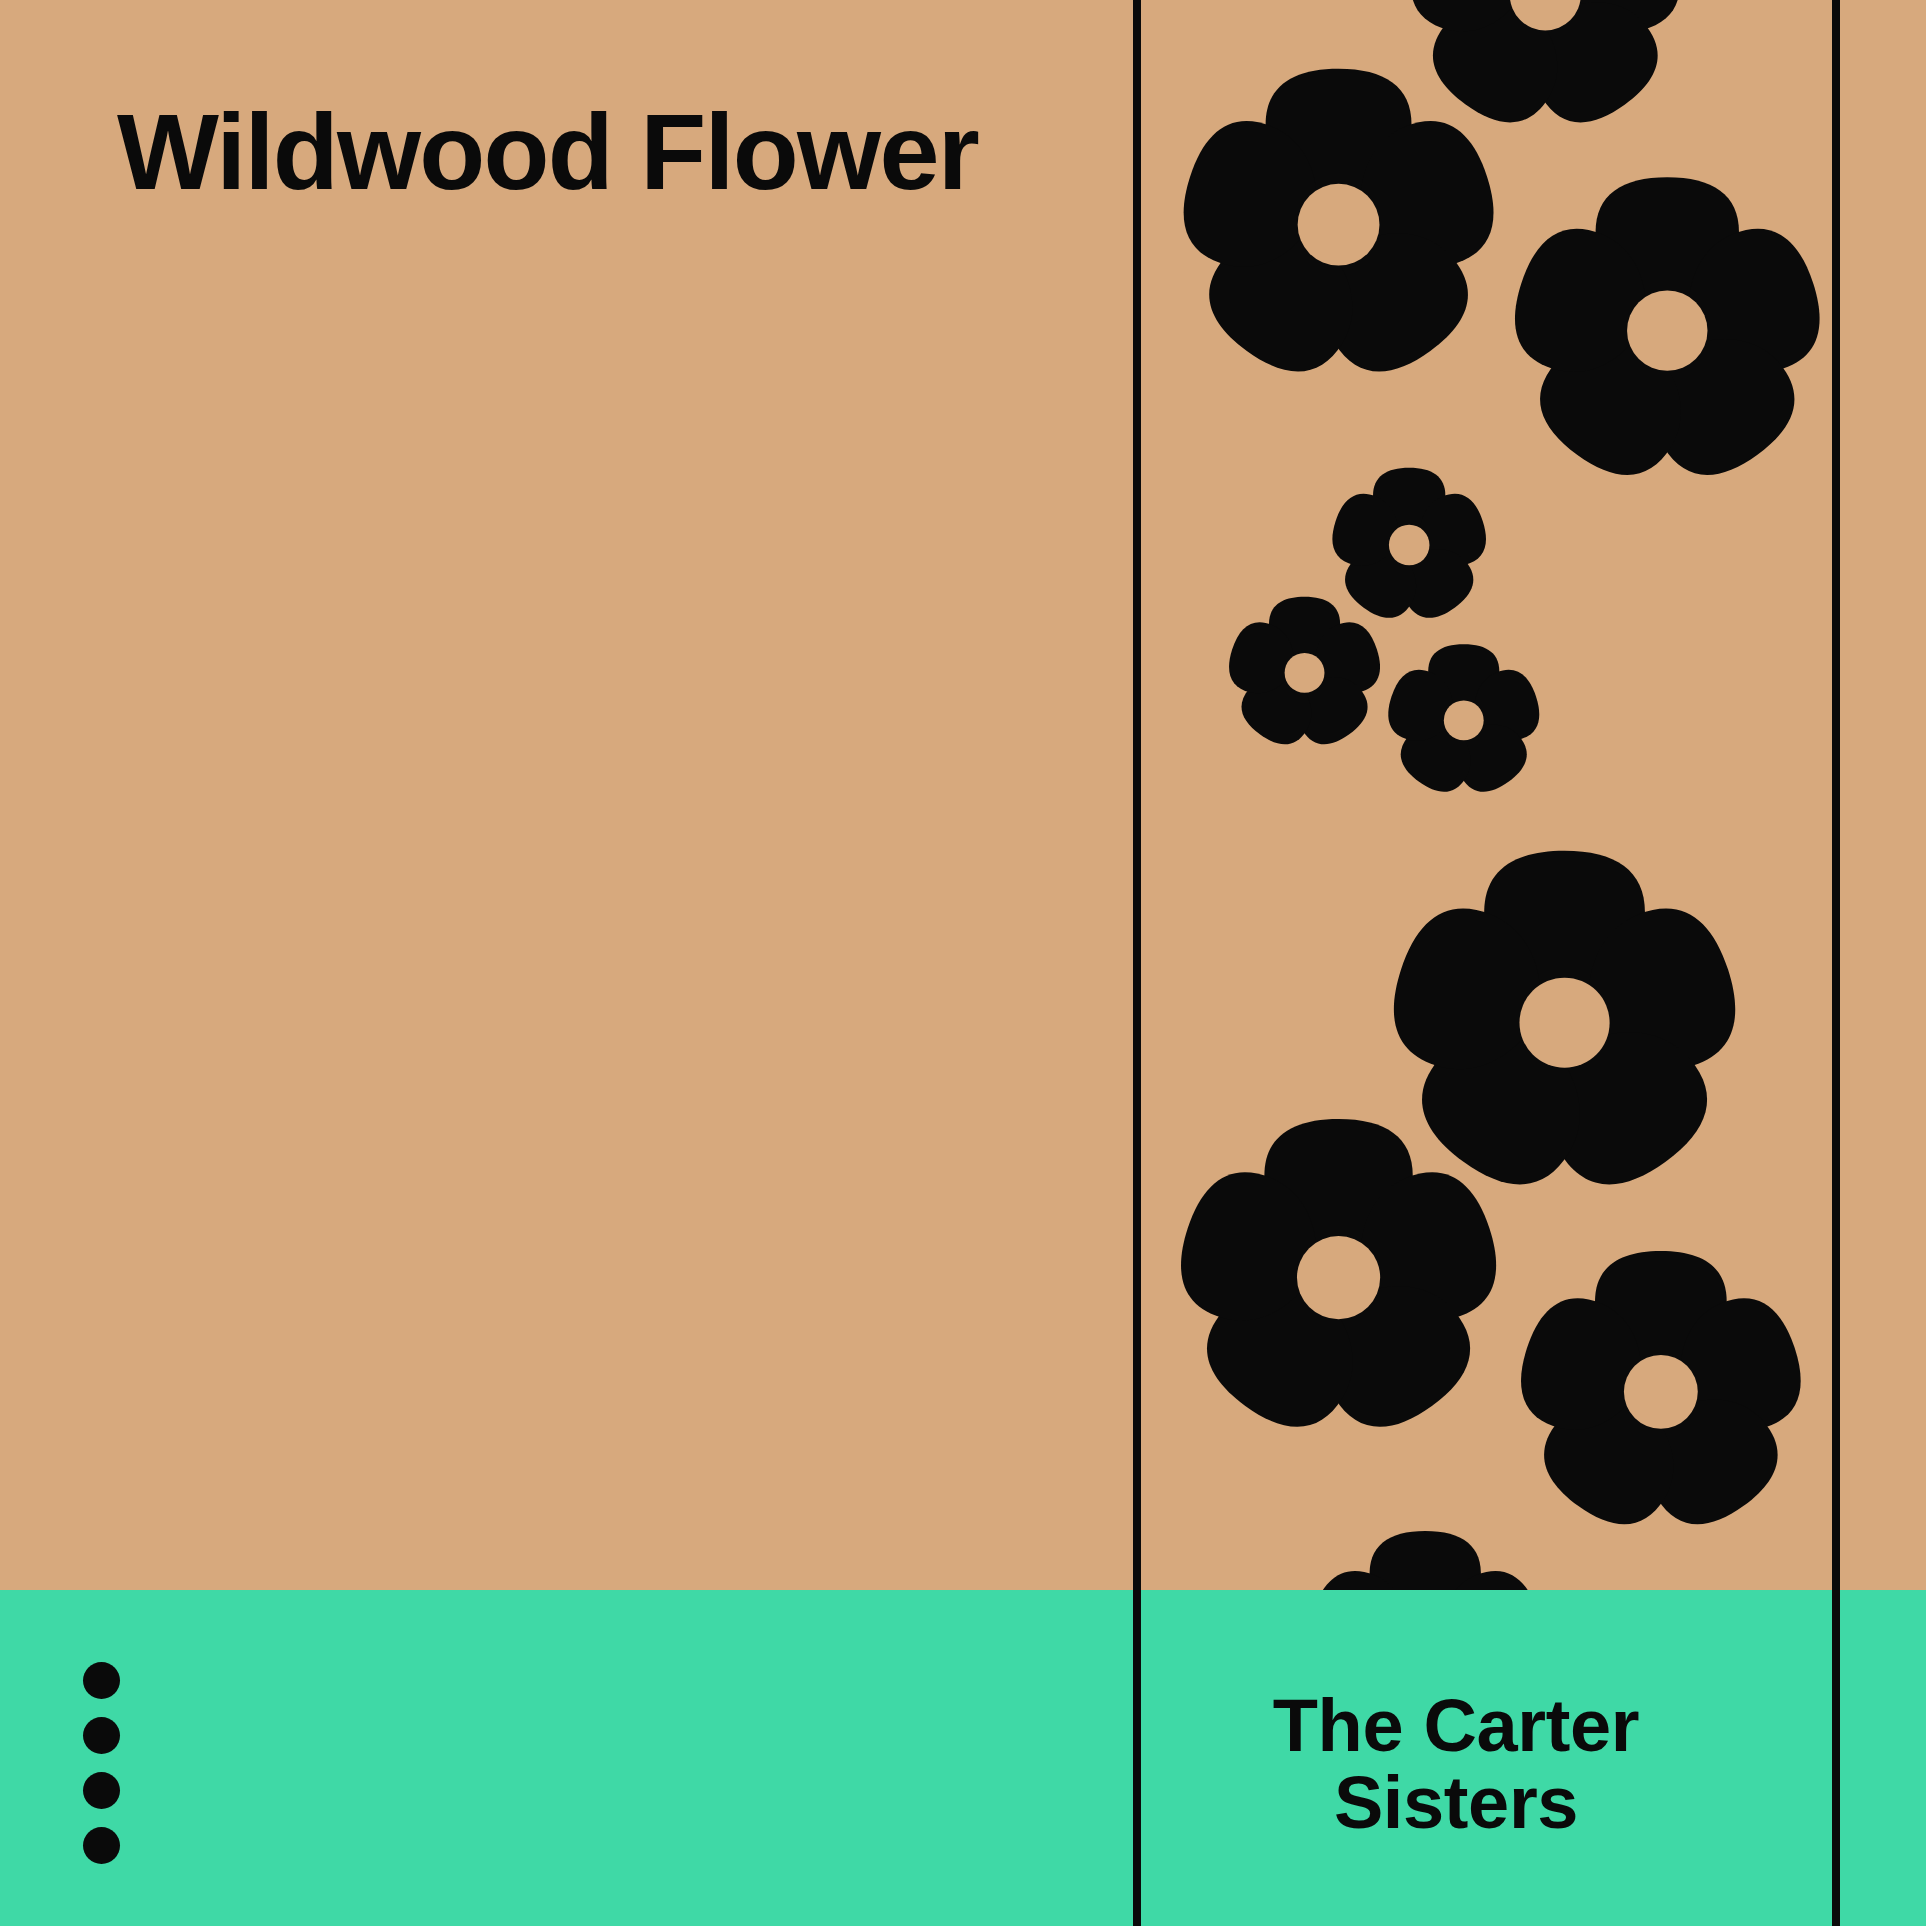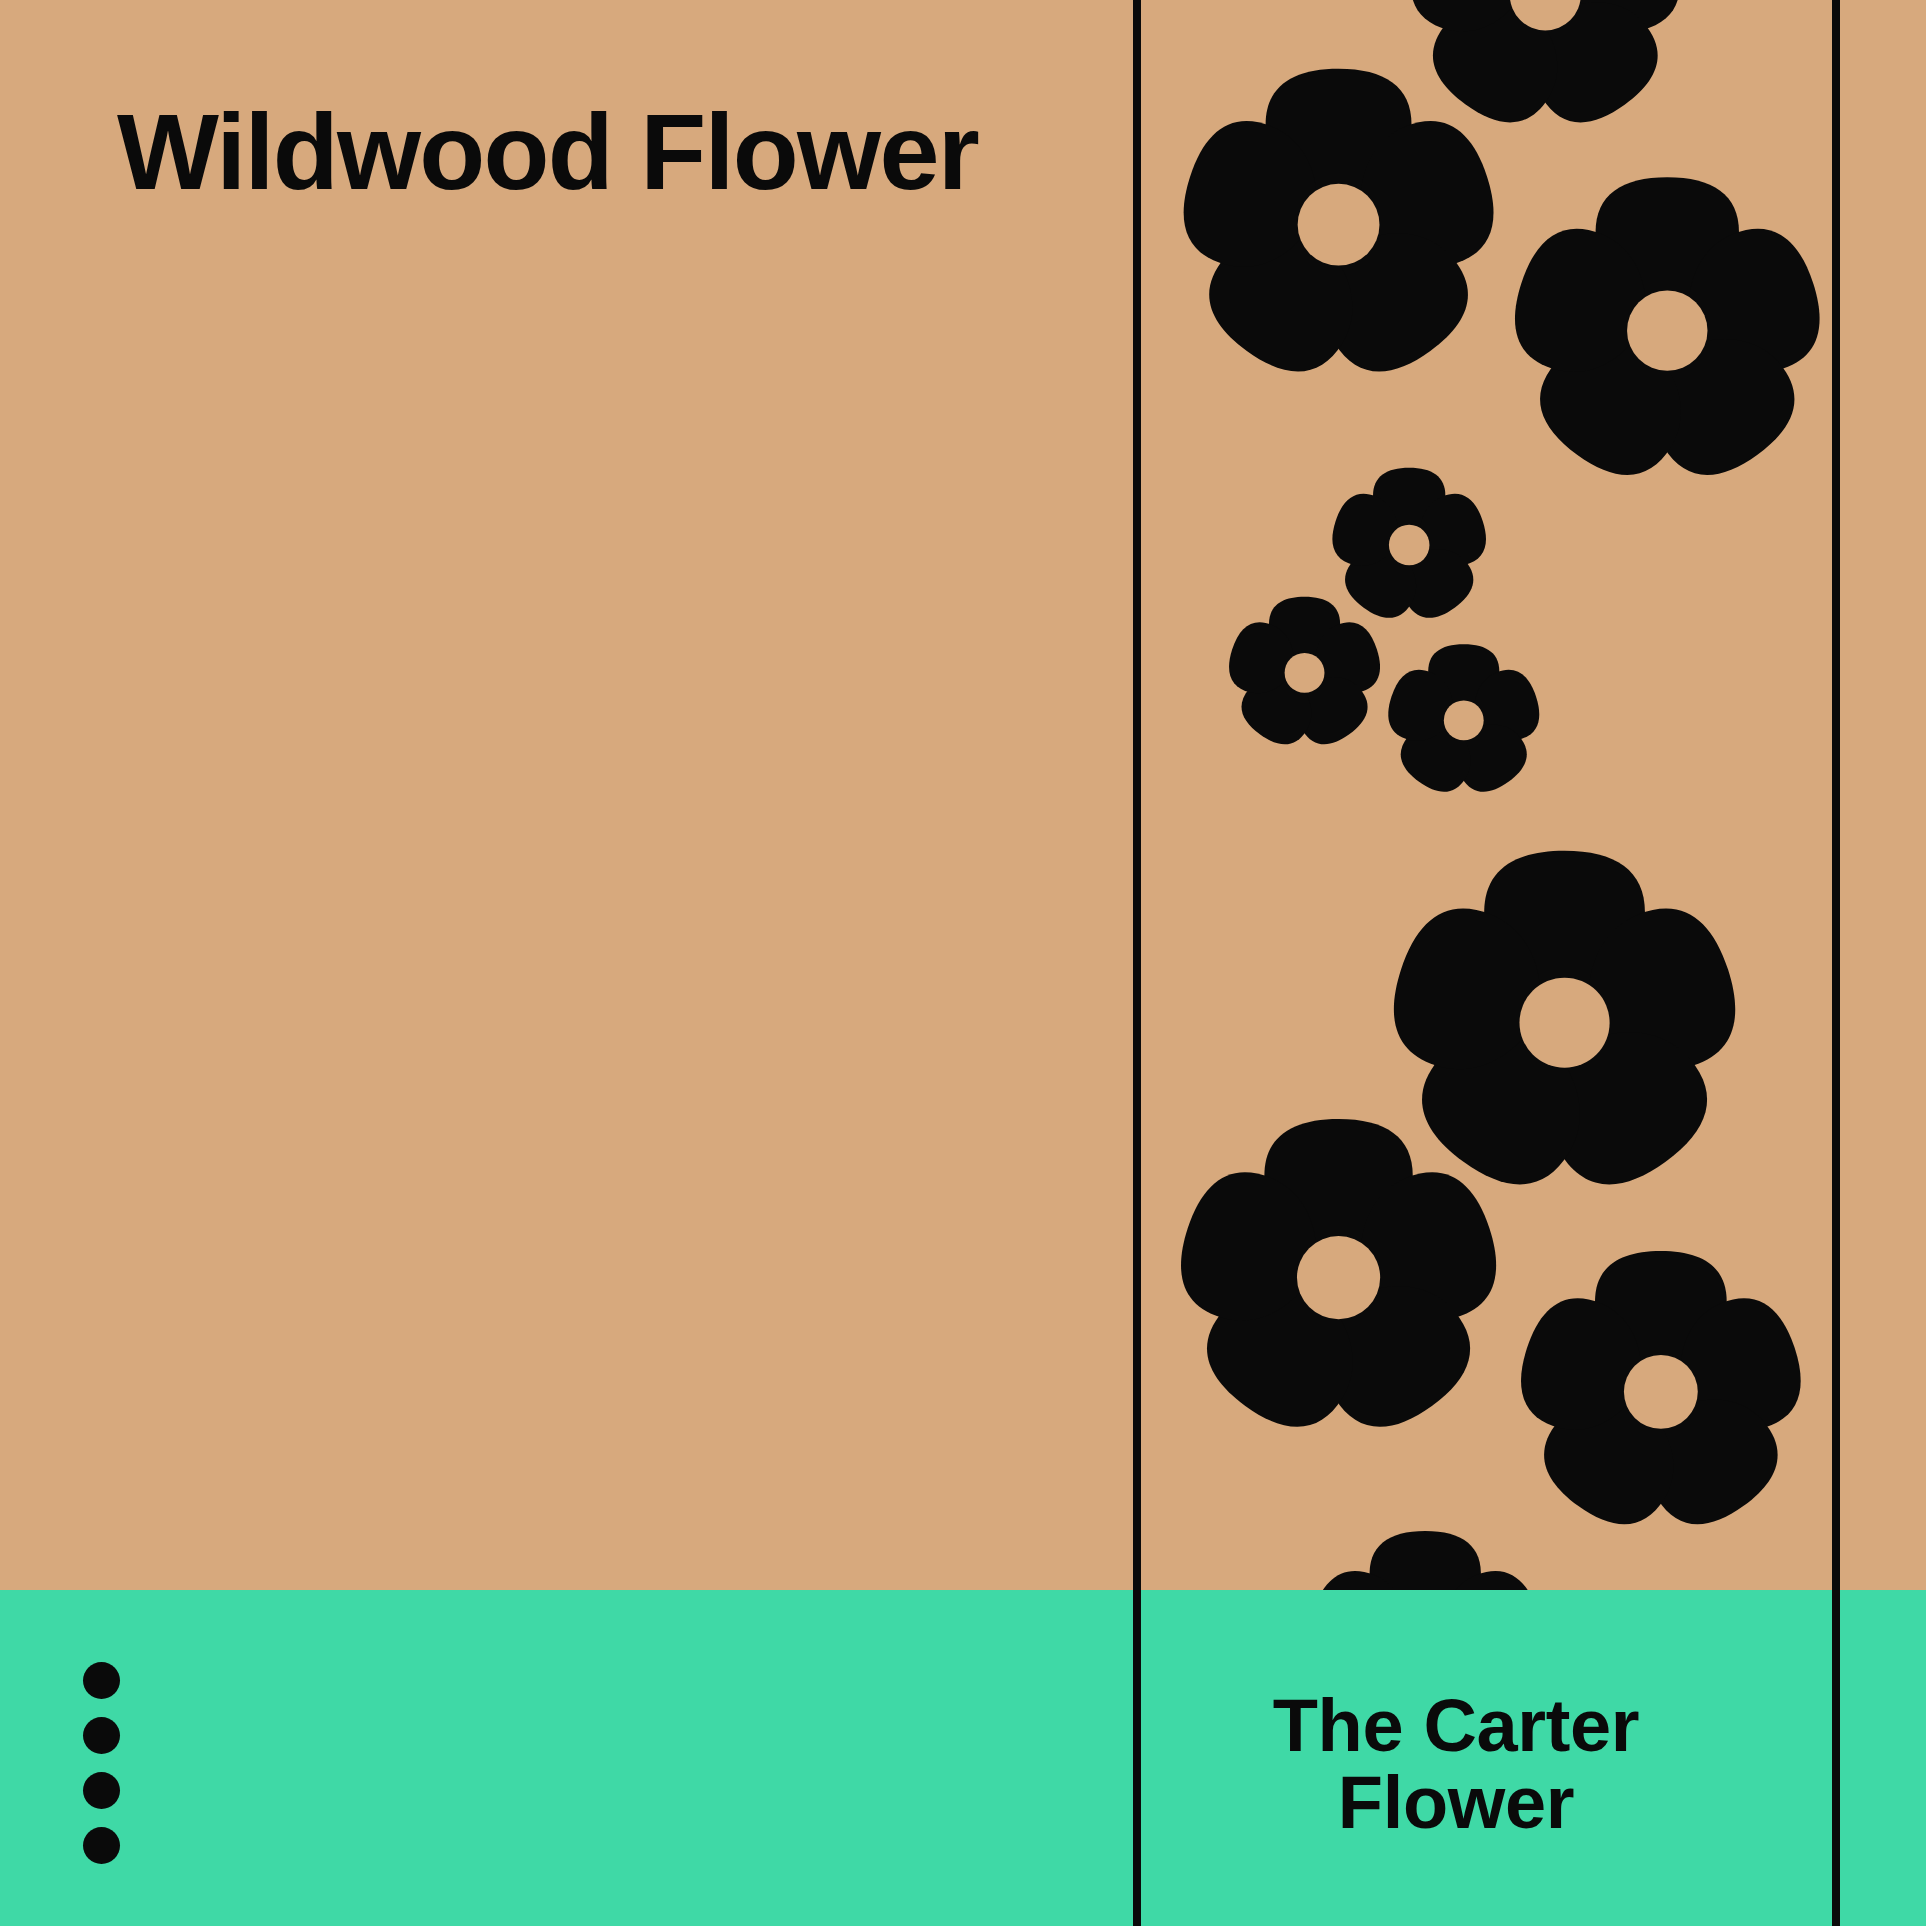--- a/index.html
+++ b/index.html
@@ -87,17 +87,17 @@
 
   <div class="dots">
     <span class="dot"></span>
     <span class="dot"></span>
     <span class="dot"></span>
     <span class="dot"></span>
   </div>
 
   <div class="artist">
     <span>The Carter</span>
-    <span>Flower</span>
+    <span>Sisters</span>
   </div>
 
 </div>
 
 
 </body></html>

